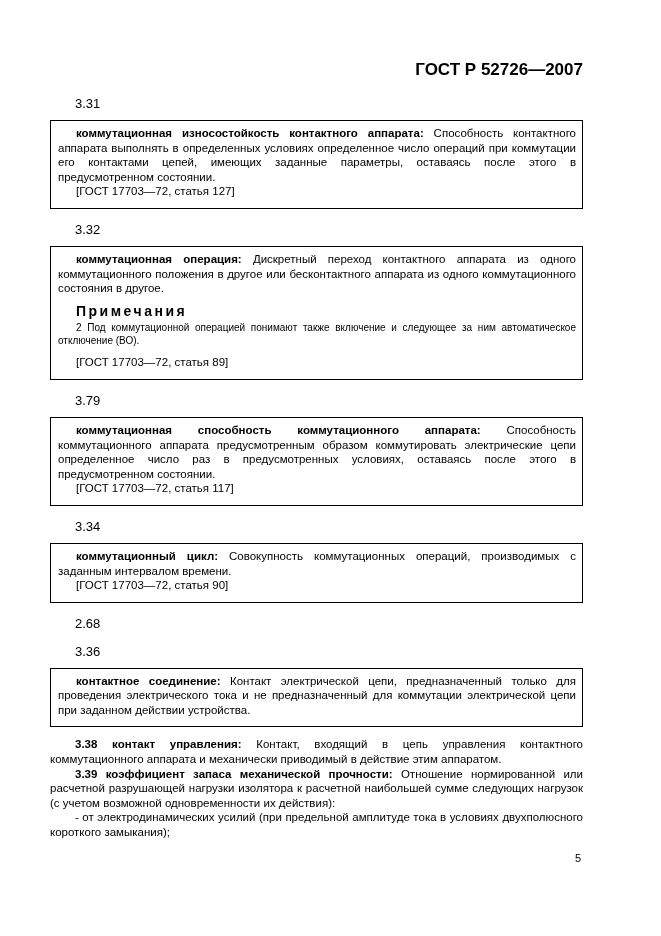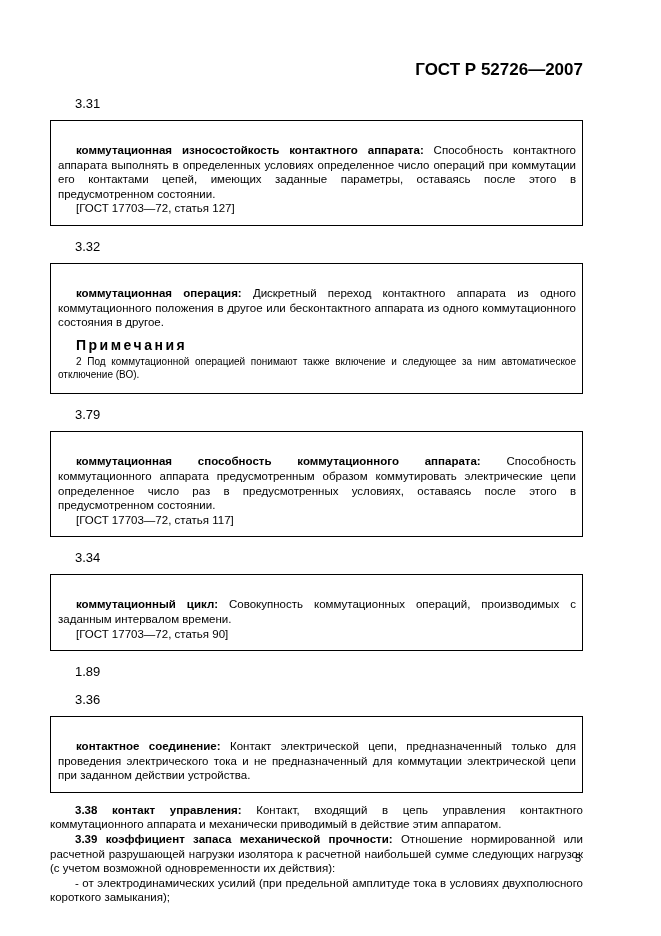--- a/index.html
+++ b/index.html
@@ -21,21 +21,21 @@
     font-size: 17px;
     margin: 0 0 16px 0;
   }
   .section-num {
     font-size: 13px;
     margin: 13px 0 9px 0;
     text-indent: 25px;
   }
   .box {
     border: 1px solid #000;
-    padding: 22px 6px 9px 7px;
+    padding: 5px 6px 9px 7px;
   }
   .def, .source {
     font-size: 11.5px;
     line-height: 14.6px;
     margin: 0;
   }
   .def { text-align: justify; text-indent: 18px; }
   .source { text-indent: 18px; }
   .source.gap-top { margin-top: 8px; }
   .notes { margin-top: 7px; }
@@ -84,41 +84,42 @@
   </div>
 
   <div>
     <p class="section-num">3.32</p>
     <div class="box">
       <p class="def"><b>коммутационная операция:</b> <span>Дискретный переход контактного аппарата из одного коммутационного положения в другое или бесконтактного аппарата из одного коммутационного состояния в другое.</span></p>
       <div class="notes">
         <p class="notes-label">Примечания</p>
         <p class="note">2  Под коммутационной операцией понимают также включение и следующее за ним автоматическое отключение (ВО).</p>
       </div>
+      <p class="source gap-top">[ГОСТ 17703—72, статья 89]</p>
     </div>
   </div>
 
   <div>
     <p class="section-num">3.79</p>
     <div class="box">
       <p class="def"><b>коммутационная способность коммутационного аппарата:</b> <span>Способность коммутационного аппарата предусмотренным образом коммутировать электрические цепи определенное число раз в предусмотренных условиях, оставаясь после этого в предусмотренном состоянии.</span></p>
       <p class="source">[ГОСТ 17703—72, статья 117]</p>
     </div>
   </div>
 
   <div>
     <p class="section-num">3.34</p>
     <div class="box">
       <p class="def"><b>коммутационный цикл:</b> <span>Совокупность коммутационных операций, производимых с заданным интервалом времени.</span></p>
       <p class="source">[ГОСТ 17703—72, статья 90]</p>
     </div>
   </div>
 
   <div>
-    <p class="section-num">1.89</p>
+    <p class="section-num">2.68</p>
   </div>
 
   <div>
     <p class="section-num">3.36</p>
     <div class="box">
       <p class="def"><b>контактное соединение:</b> <span>Контакт электрической цепи, предназначенный только для проведения электрического тока и не предназначенный для коммутации электрической цепи при заданном действии устройства.</span></p>
     </div>
   </div>
 
   <div class="paras">

